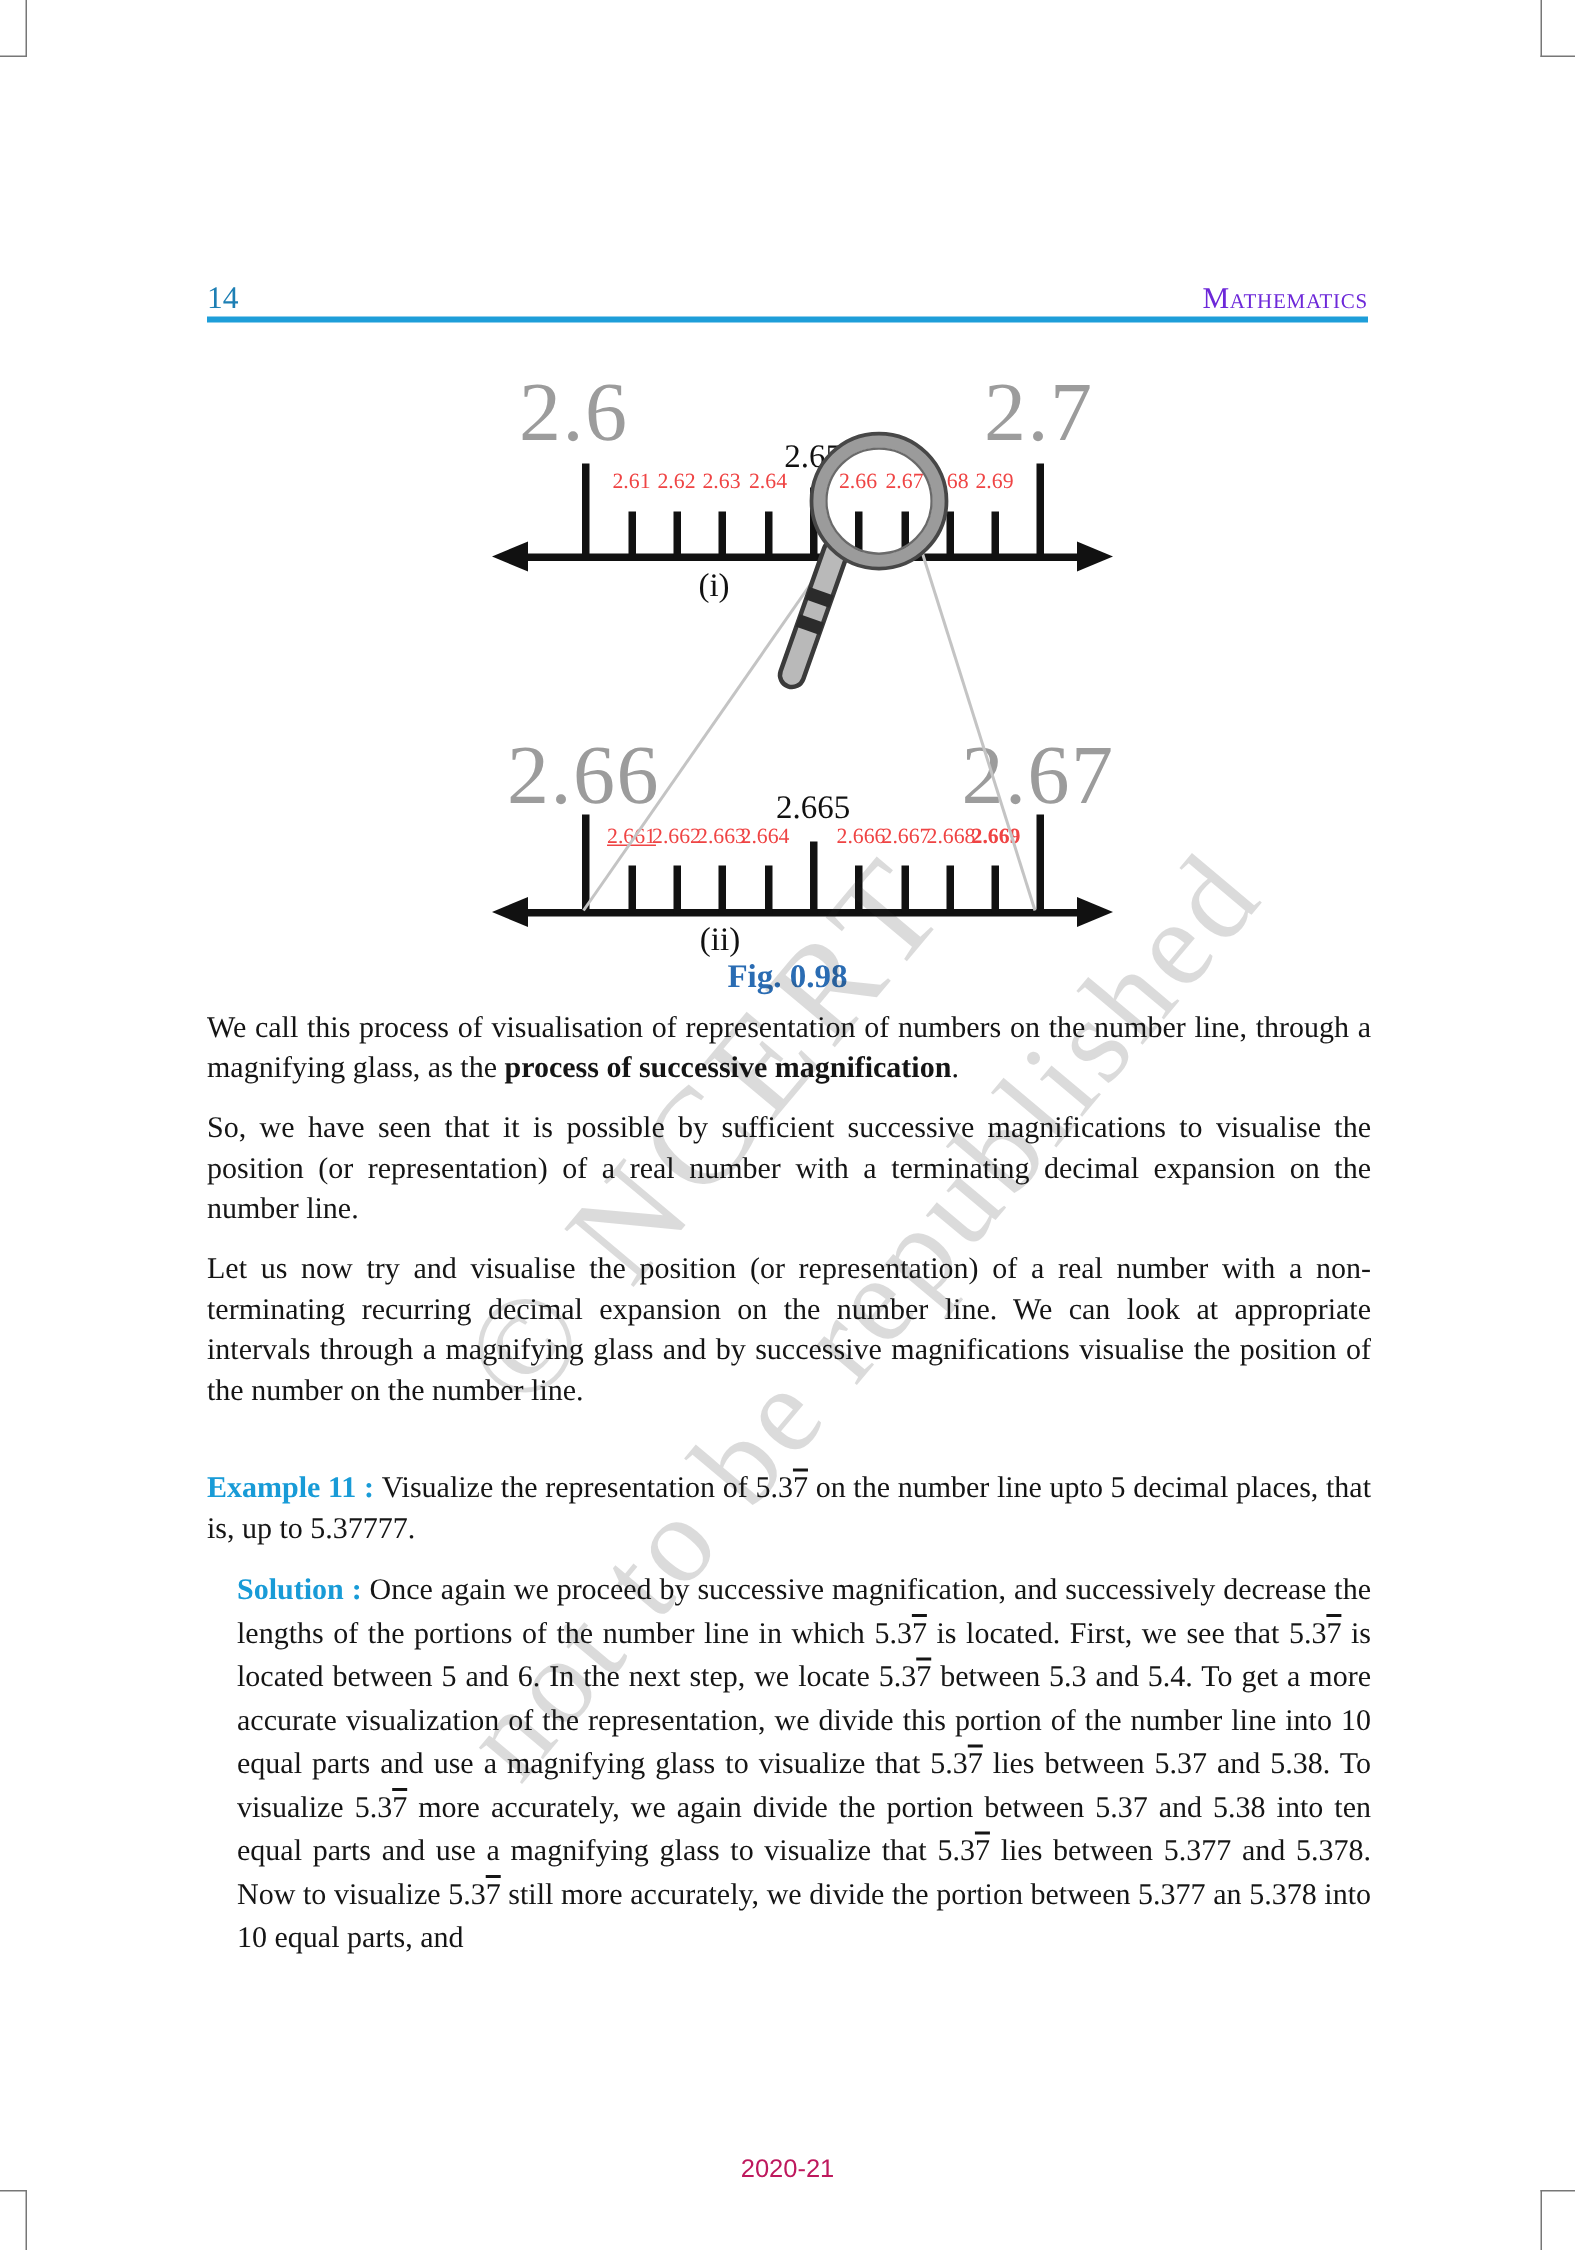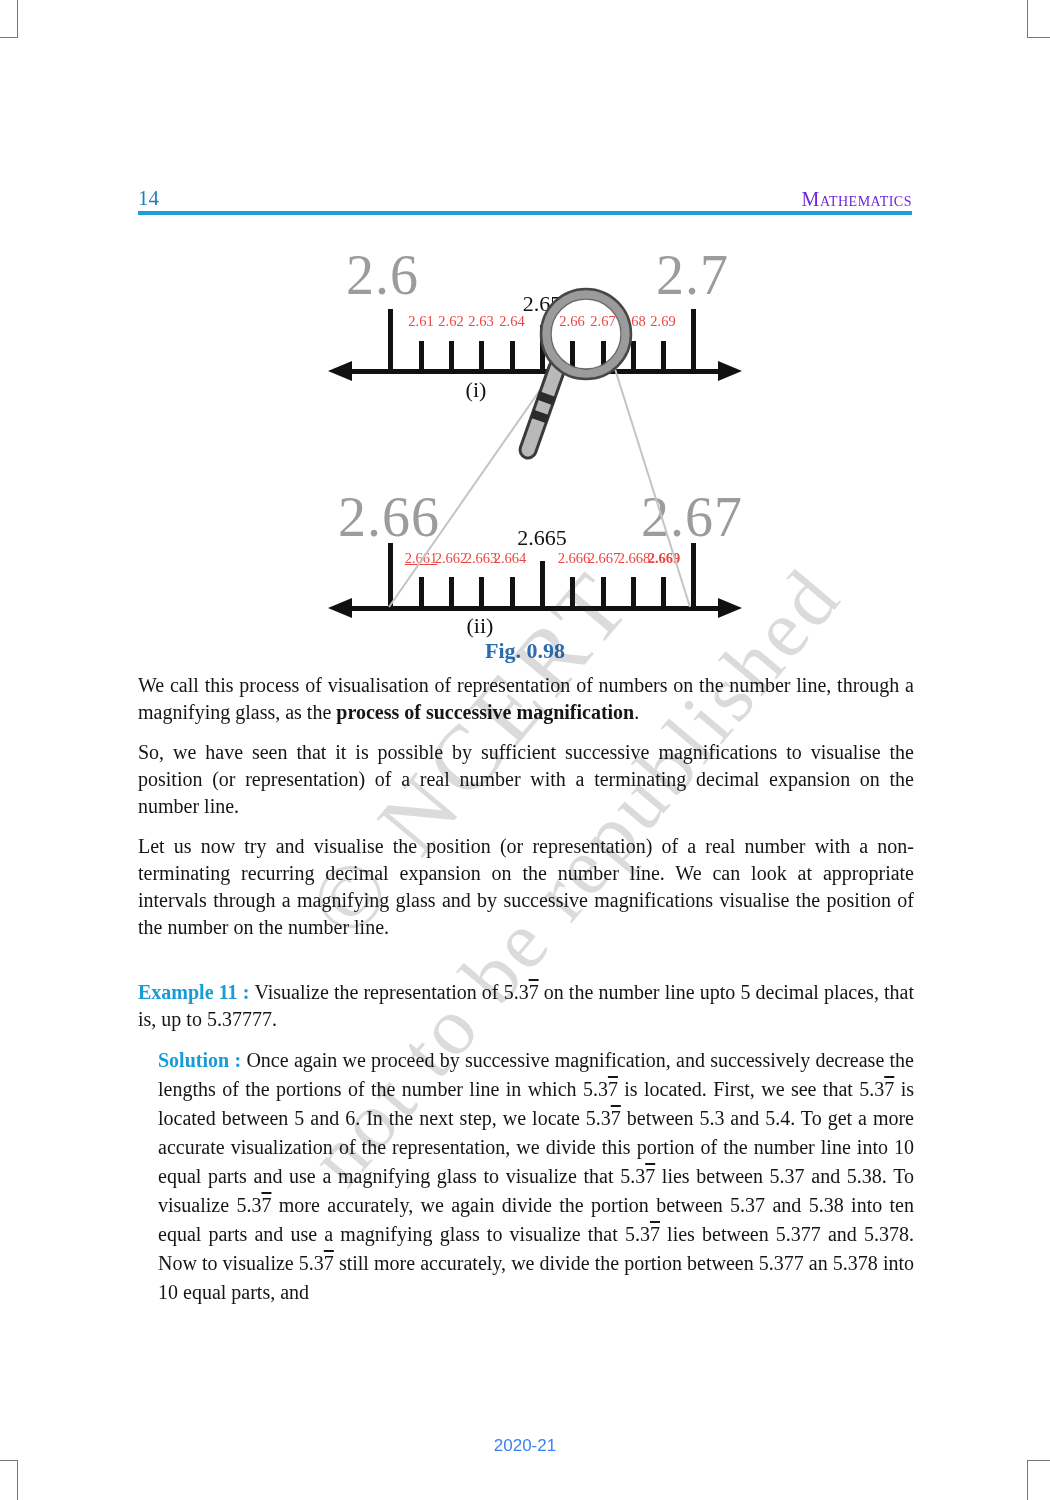--- a/index.html
+++ b/index.html
@@ -37,21 +37,21 @@
   .seg-ov{text-decoration:overline;}
   
   .wm{position:absolute;white-space:nowrap;color:rgba(40,40,40,0.17);z-index:1;
       font-family:"Liberation Serif",serif;pointer-events:none;}
   #wm1{left:190px;top:700px;width:560px;text-align:center;font-size:92px;letter-spacing:8px;
        transform:rotate(-50deg);}
   #wm2{left:60px;top:830px;width:1030px;text-align:center;font-size:82px;letter-spacing:4px;
        transform:rotate(-50deg);}
   
   #footer{position:absolute;left:0;top:1436px;width:1050px;text-align:center;
-          font-family:"Liberation Sans",sans-serif;font-size:17px;color:#3b82f6;}
+          font-family:"Liberation Sans",sans-serif;font-size:17px;color:#be185d;}
 </style>
 </head>
 <body>
 
 <div id="page">
 
   <div class="crop" style="left:17px;top:0;width:1px;height:38px;"></div>
   <div class="crop" style="left:0;top:37px;width:18px;height:1px;"></div>
   <div class="crop" style="left:1027px;top:0;width:1px;height:38px;"></div>
   <div class="crop" style="left:1027px;top:37px;width:23px;height:1px;"></div>

